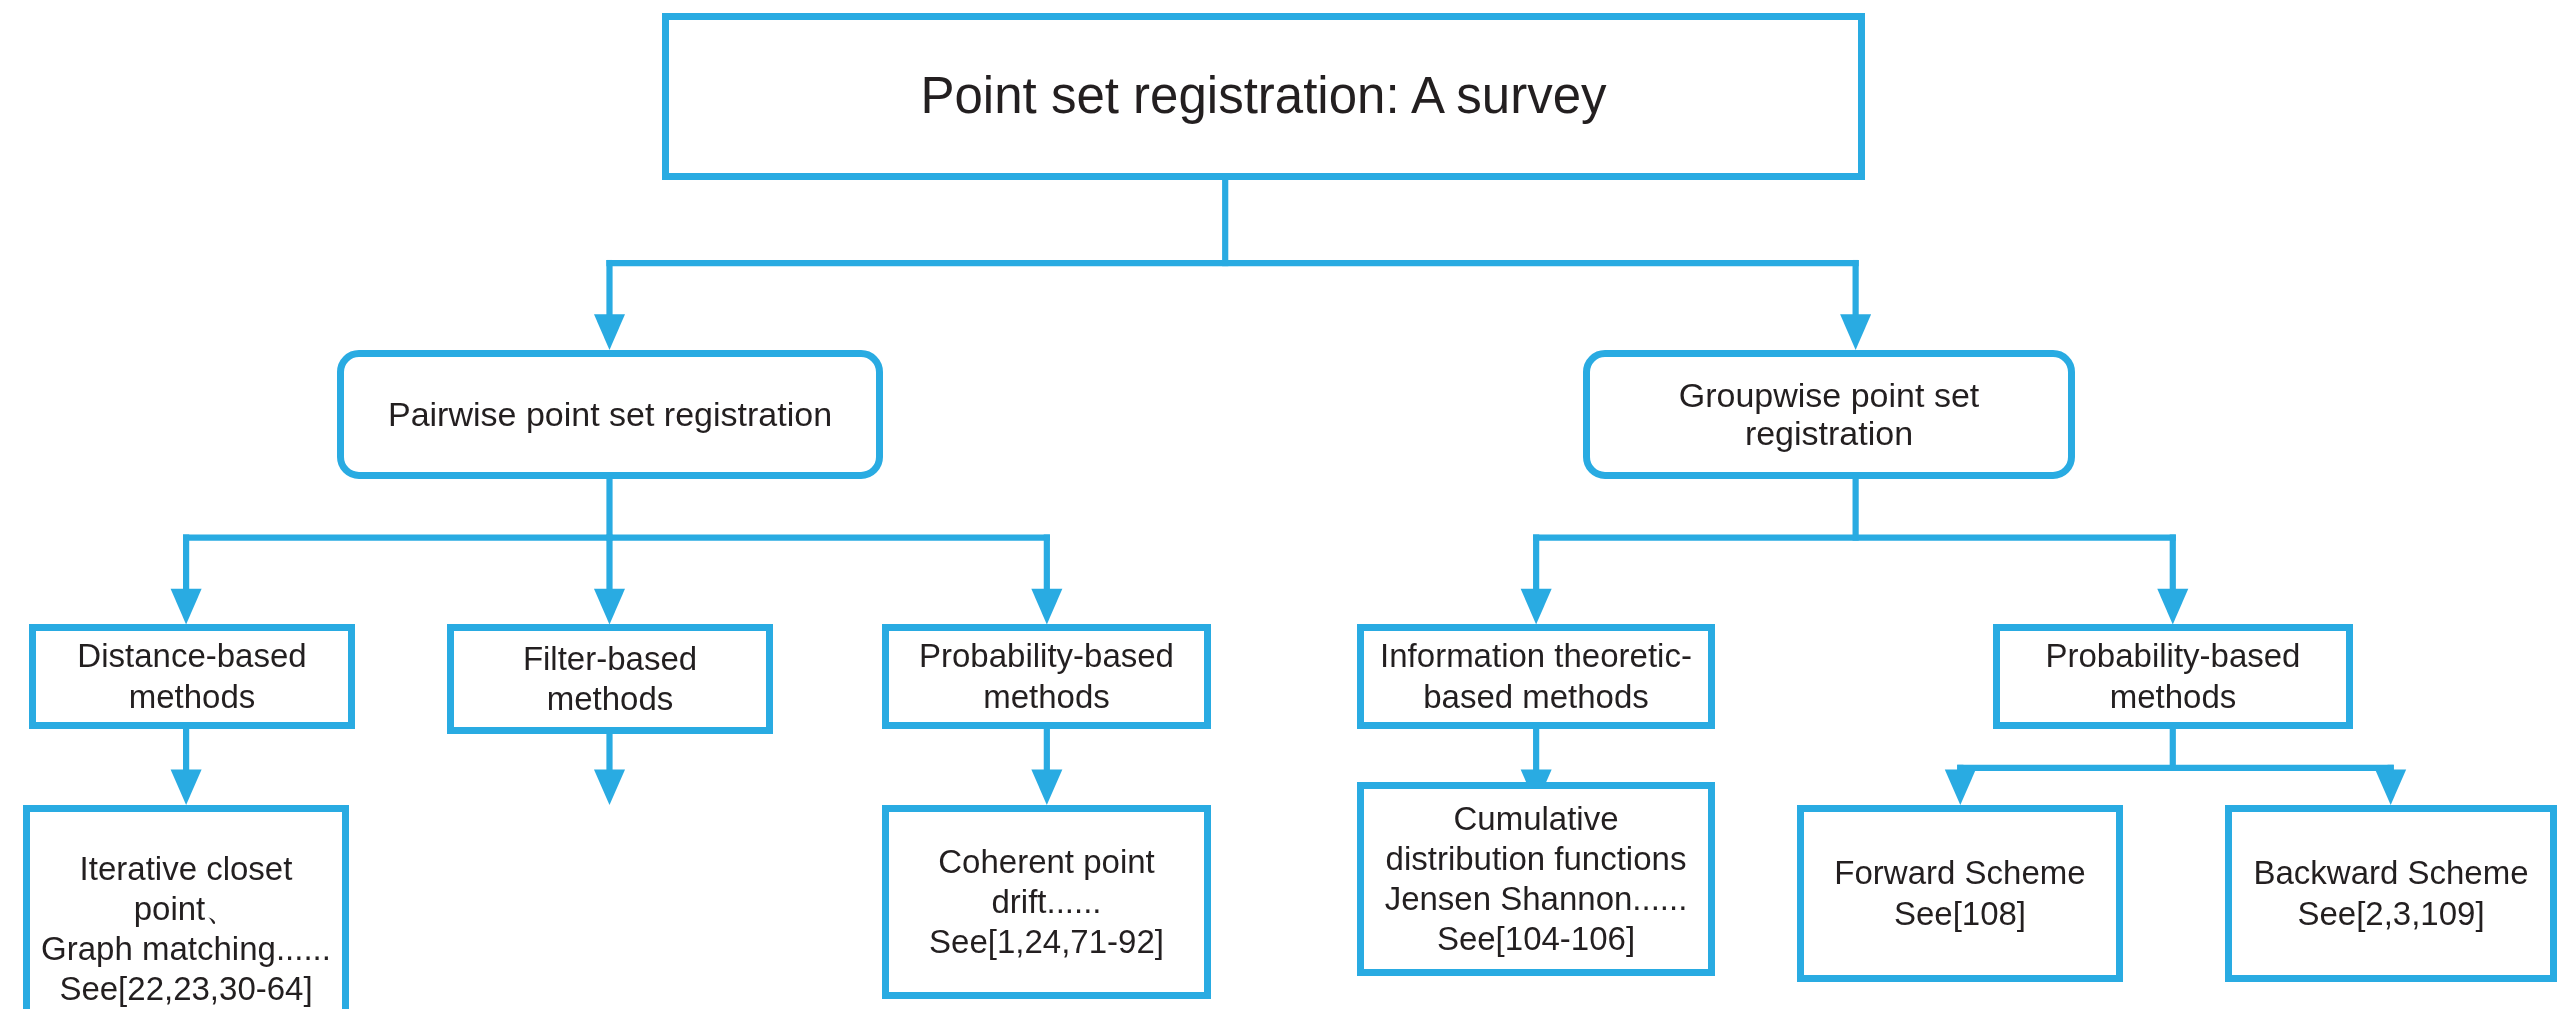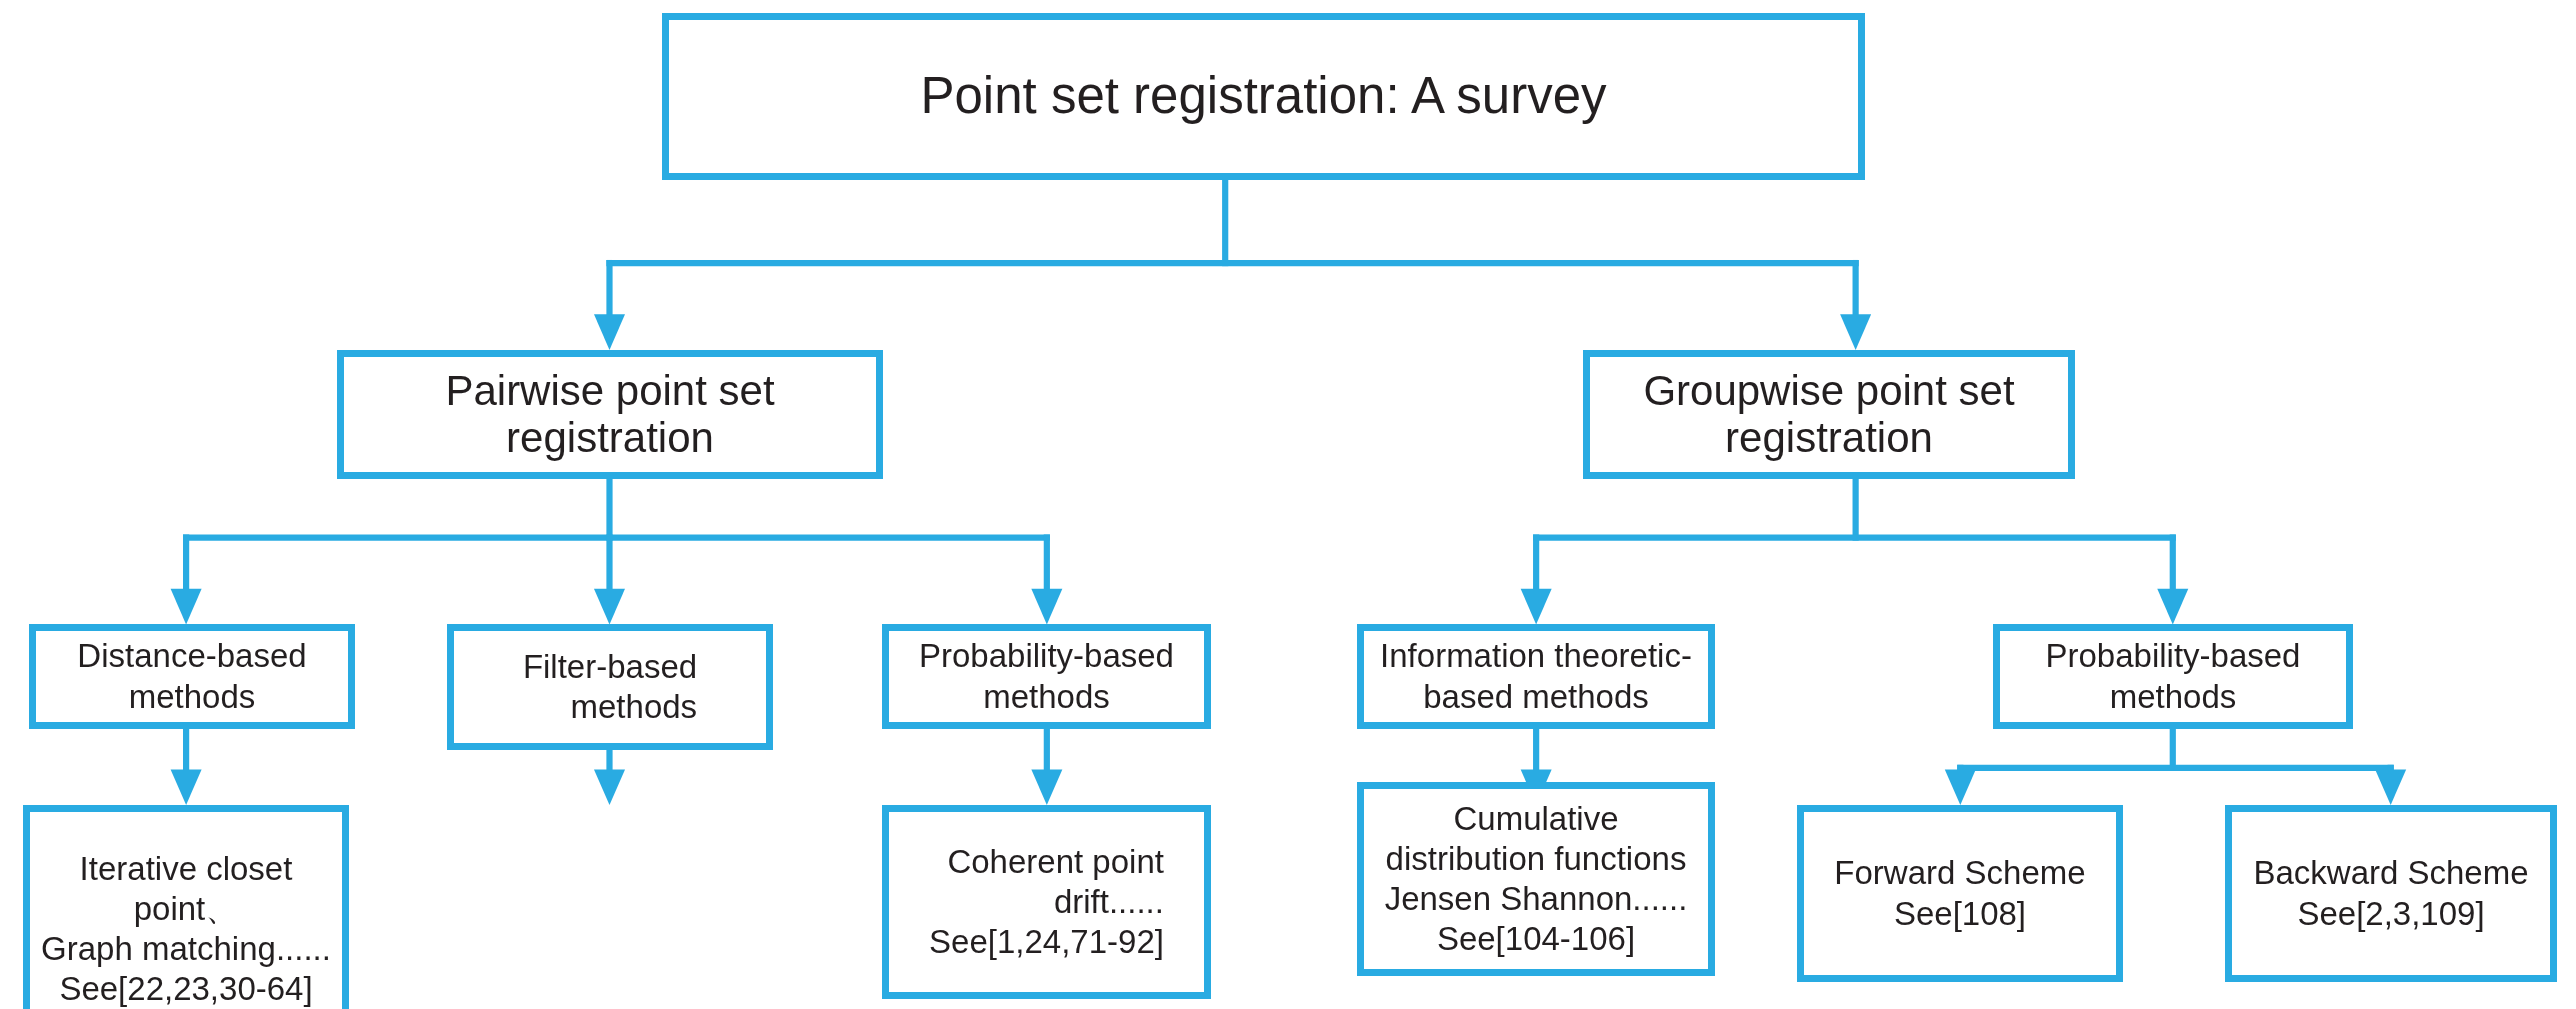--- a/index.html
+++ b/index.html
@@ -26,21 +26,21 @@
     background:#ffffff;
     border:7px solid var(--accent);
     display:flex;align-items:center;justify-content:center;
     text-align:center;
     color:var(--ink);
     white-space:pre-line;
     font-size:33px;
     line-height:1.22;
   }
   .node.lvl0{font-size:51px;line-height:1.1;}
-  .node.lvl1{font-size:42px;line-height:1.1;}
+  .node.lvl1{font-size:34px;line-height:1.1;border-radius:22px;}
 </style>
 </head>
 <body>
 
 <div class="canvas">
 
   <svg class="connectors" width="2576" height="1010" viewBox="0 0 3322 1302" xmlns="http://www.w3.org/2000/svg">
 
     <path class="c-line" d="M1580 229 L1580 343"></path>
 
@@ -86,39 +86,39 @@
 
   <div class="node lvl0" style="left:624px;top:13px;width:1203px;height:167px;margin-left:38px;">Point set registration: A survey</div>
 
   <div class="node lvl1" style="left:337px;top:350px;width:546px;height:129px;">Pairwise point set registration</div>
 
   <div class="node lvl1" style="left:1583px;top:350px;width:492px;height:129px;">Groupwise point set registration</div>
 
   <div class="node" style="left:29px;top:624px;width:326px;height:105px;">Distance-based
 methods</div>
 
-  <div class="node" style="left:447px;top:624px;width:326px;height:126px;text-align:right;">Filter-based
+  <div class="node" style="left:447px;top:624px;width:326px;height:110px;">Filter-based
 methods</div>
 
   <div class="node" style="left:882px;top:624px;width:329px;height:105px;">Probability-based
 methods</div>
 
   <div class="node" style="left:1357px;top:624px;width:358px;height:105px;">Information theoretic-
 based methods</div>
 
   <div class="node" style="left:1993px;top:624px;width:360px;height:105px;">Probability-based
 methods</div>
 
   <div class="node" style="left:23px;top:805px;width:326px;height:248px;">Iterative closet
 point、
 Graph matching......
 See[22,23,30-64]</div>
 
 
-  <div class="node" style="left:882px;top:805px;width:329px;height:194px;text-align:right;">Coherent point
+  <div class="node" style="left:882px;top:805px;width:329px;height:194px;">Coherent point
 drift......
 See[1,24,71-92]</div>
 
   <div class="node" style="left:1357px;top:782px;width:358px;height:194px;">Cumulative
 distribution functions
 Jensen Shannon......
 See[104-106]</div>
 
   <div class="node" style="left:1797px;top:805px;width:326px;height:177px;">Forward Scheme
 See[108]</div>

